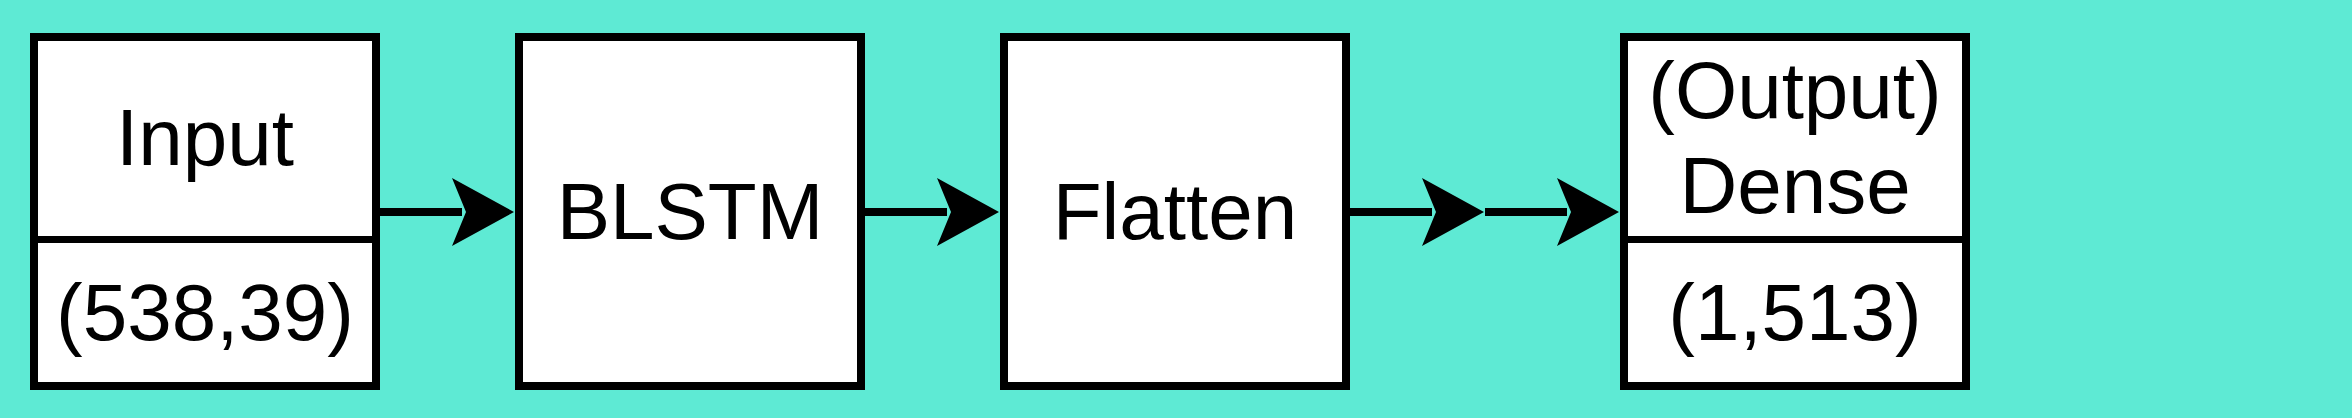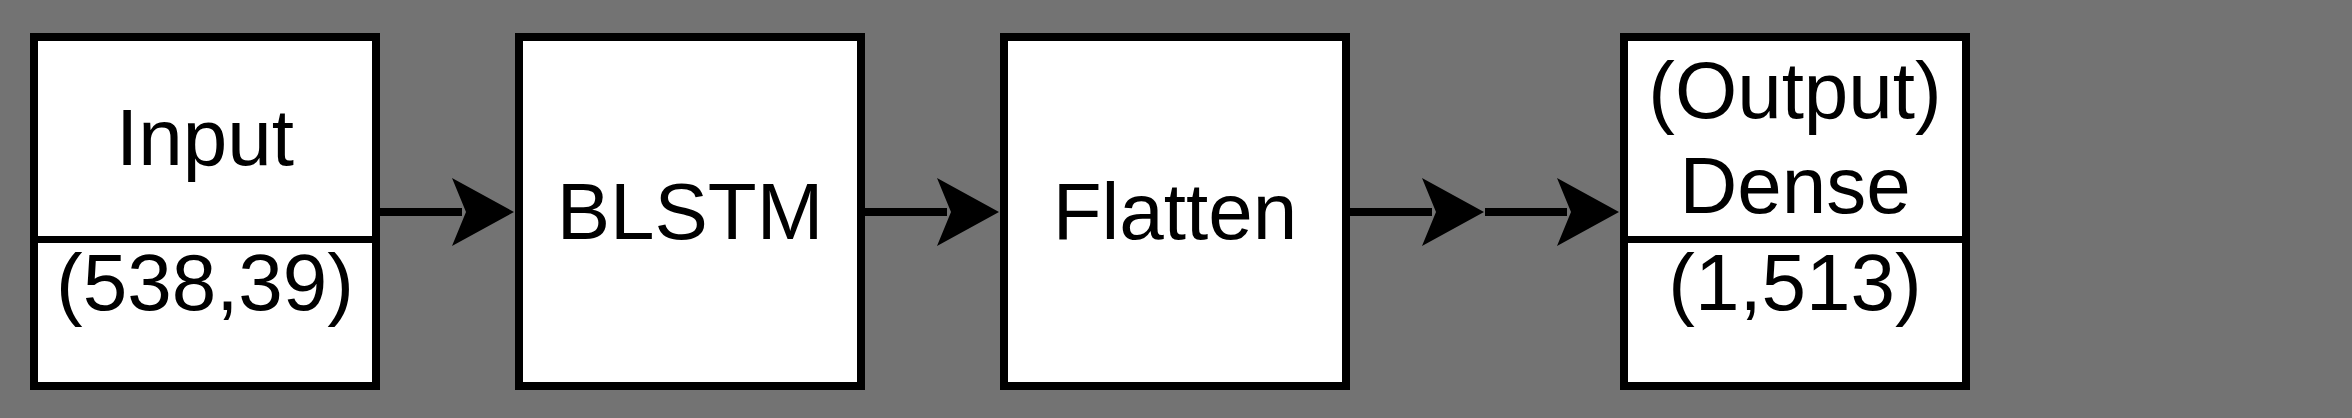--- a/index.html
+++ b/index.html
@@ -4,21 +4,21 @@
 <style>
   html, body {
     margin: 0;
     padding: 0;
     background: #ffffff;
   }
   .canvas {
     position: relative;
     width: 2352px;
     height: 418px;
-    background: #737373;
+    background: #5eead4;
     font-family: "Liberation Sans", "DejaVu Sans", sans-serif;
     color: #000000;
   }
   .flow-row {
     position: absolute;
     left: 30px;
     top: 33px;
     height: 357px;
     display: flex;
     align-items: center;
@@ -53,21 +53,21 @@
     align-items: center;
   }
   .cell-top .node-label {
     line-height: 1.18;
     text-align: center;
   }
   .cell-bottom {
     flex: 1 1 auto;
     display: flex;
     justify-content: center;
-    align-items: flex-start;
+    align-items: center;
   }
   .shape-label {
     font-size: 80px;
     line-height: 1.0;
     color: #000000;
     white-space: nowrap;
   }
   .arrow {
     width: 135px;
     height: 86px;

